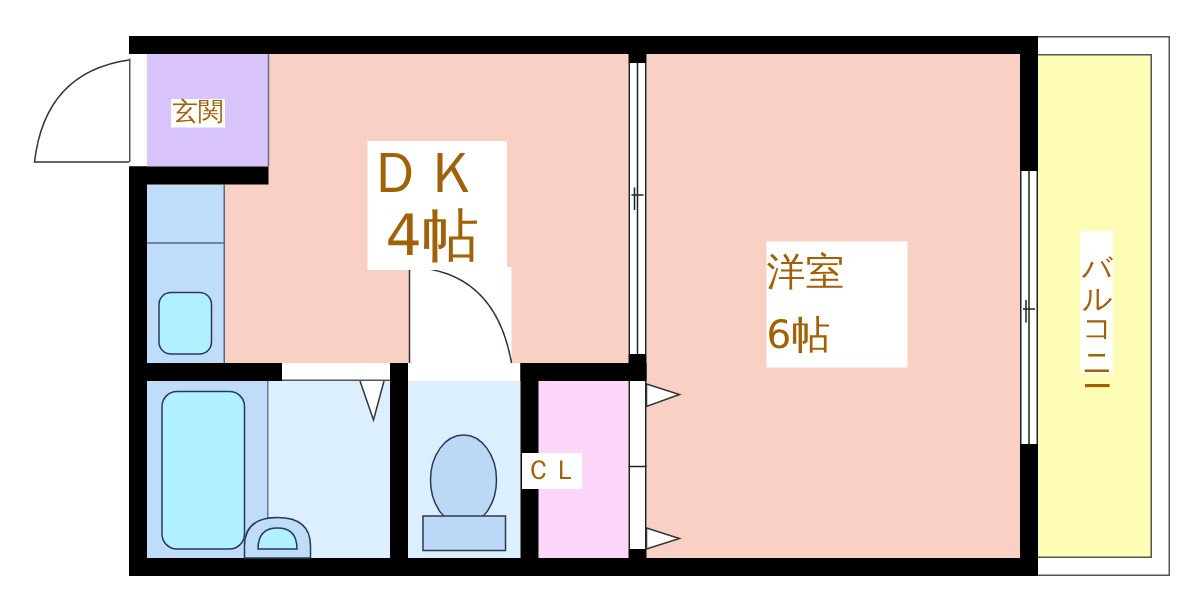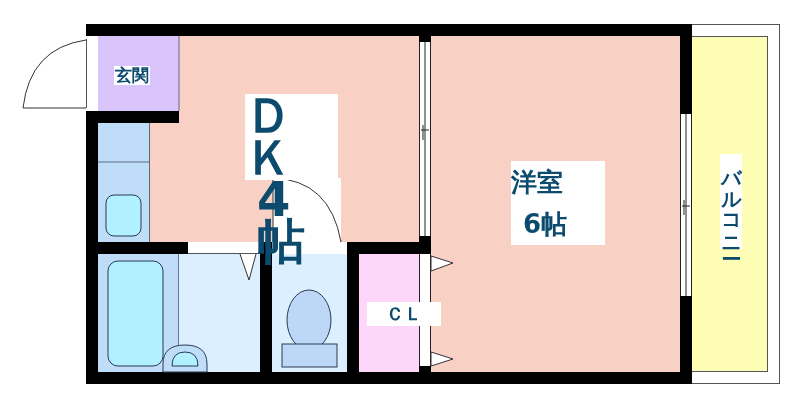--- a/index.html
+++ b/index.html
@@ -1,19 +1,19 @@
 <!DOCTYPE html>
 <html><head>
 <meta charset="utf-8">
 <style>
   html, body { margin:0; padding:0; background:#ffffff; }
   body { width:800px; height:406px; position:relative; overflow:hidden; font-family:"DejaVu Sans", sans-serif; }
   .abs { position:absolute; }
   .wall { position:absolute; background:#000; }
-  .label-box { position:absolute; background:#fff; color:#0c4a6e; line-height:1;font-weight:bold; }
+  .label-box { position:absolute; background:#fff; color:#a16207; line-height:1; }
   svg { position:absolute; left:0; top:0; }
 </style>
 </head>
 <body>
 
 <div class="abs" style="left:98px;top:36px;width:81px;height:75px;background:#d9c4fb;"></div>
 <div class="abs" style="left:98px;top:36px;width:321px;height:206px;background:#f9d0c4;"></div>
 <div class="abs" style="left:98px;top:36px;width:81px;height:75px;background:#d9c4fb;"></div>
 <div class="abs" style="left:98px;top:123px;width:52px;height:119px;background:#bfdcf9;border-right:1px solid #5a6a80;box-sizing:border-box;"></div>
 <div class="abs" style="left:431px;top:36px;width:249px;height:336px;background:#f9d0c4;"></div>
@@ -77,25 +77,25 @@
 
   <line x1="419" y1="311" x2="431" y2="311" stroke="#222" stroke-width="1"></line>
   <path d="M431 256 L453 263 L431 271 Z" fill="#fff" stroke="#333" stroke-width="1"></path>
   <path d="M431 352 L453 359 L431 366 Z" fill="#fff" stroke="#333" stroke-width="1"></path>
 
   <line x1="179" y1="36" x2="179" y2="111" stroke="#6a6a80" stroke-width="1"></line>
 </svg>
 
 <div class="label-box" style="left:114px;top:66px;font-size:17px;padding:1px 1px;">玄関</div>
 
-<div class="label-box" style="left:245px;top:94px;width:93px;height:86px;font-size:48px;">
+<div class="label-box" style="left:245px;top:94px;width:93px;height:86px;font-size:38px;">
   <div style="line-height:42px;">ＤＫ</div>
   <div style="line-height:42px;padding-left:12px;">4帖</div>
 </div>
 
 <div class="label-box" style="left:511px;top:161px;width:94px;height:84px;font-size:26px;">
   <div style="line-height:42px;">洋室</div>
-  <div style="line-height:42px;margin-left:12px;">6帖</div>
+  <div style="line-height:42px;">6帖</div>
 </div>
 
-<div class="label-box" style="left:367px;top:302px;font-size:18px;padding:3px 19px;">ＣＬ</div>
+<div class="label-box" style="left:348px;top:302px;font-size:18px;padding:3px 2px;">ＣＬ</div>
 
 <div class="label-box" style="left:720px;top:154px;width:22px;font-size:20px;writing-mode:vertical-rl;text-align:center;padding:2px 0;">バルコニー</div>
 
 </body></html>

